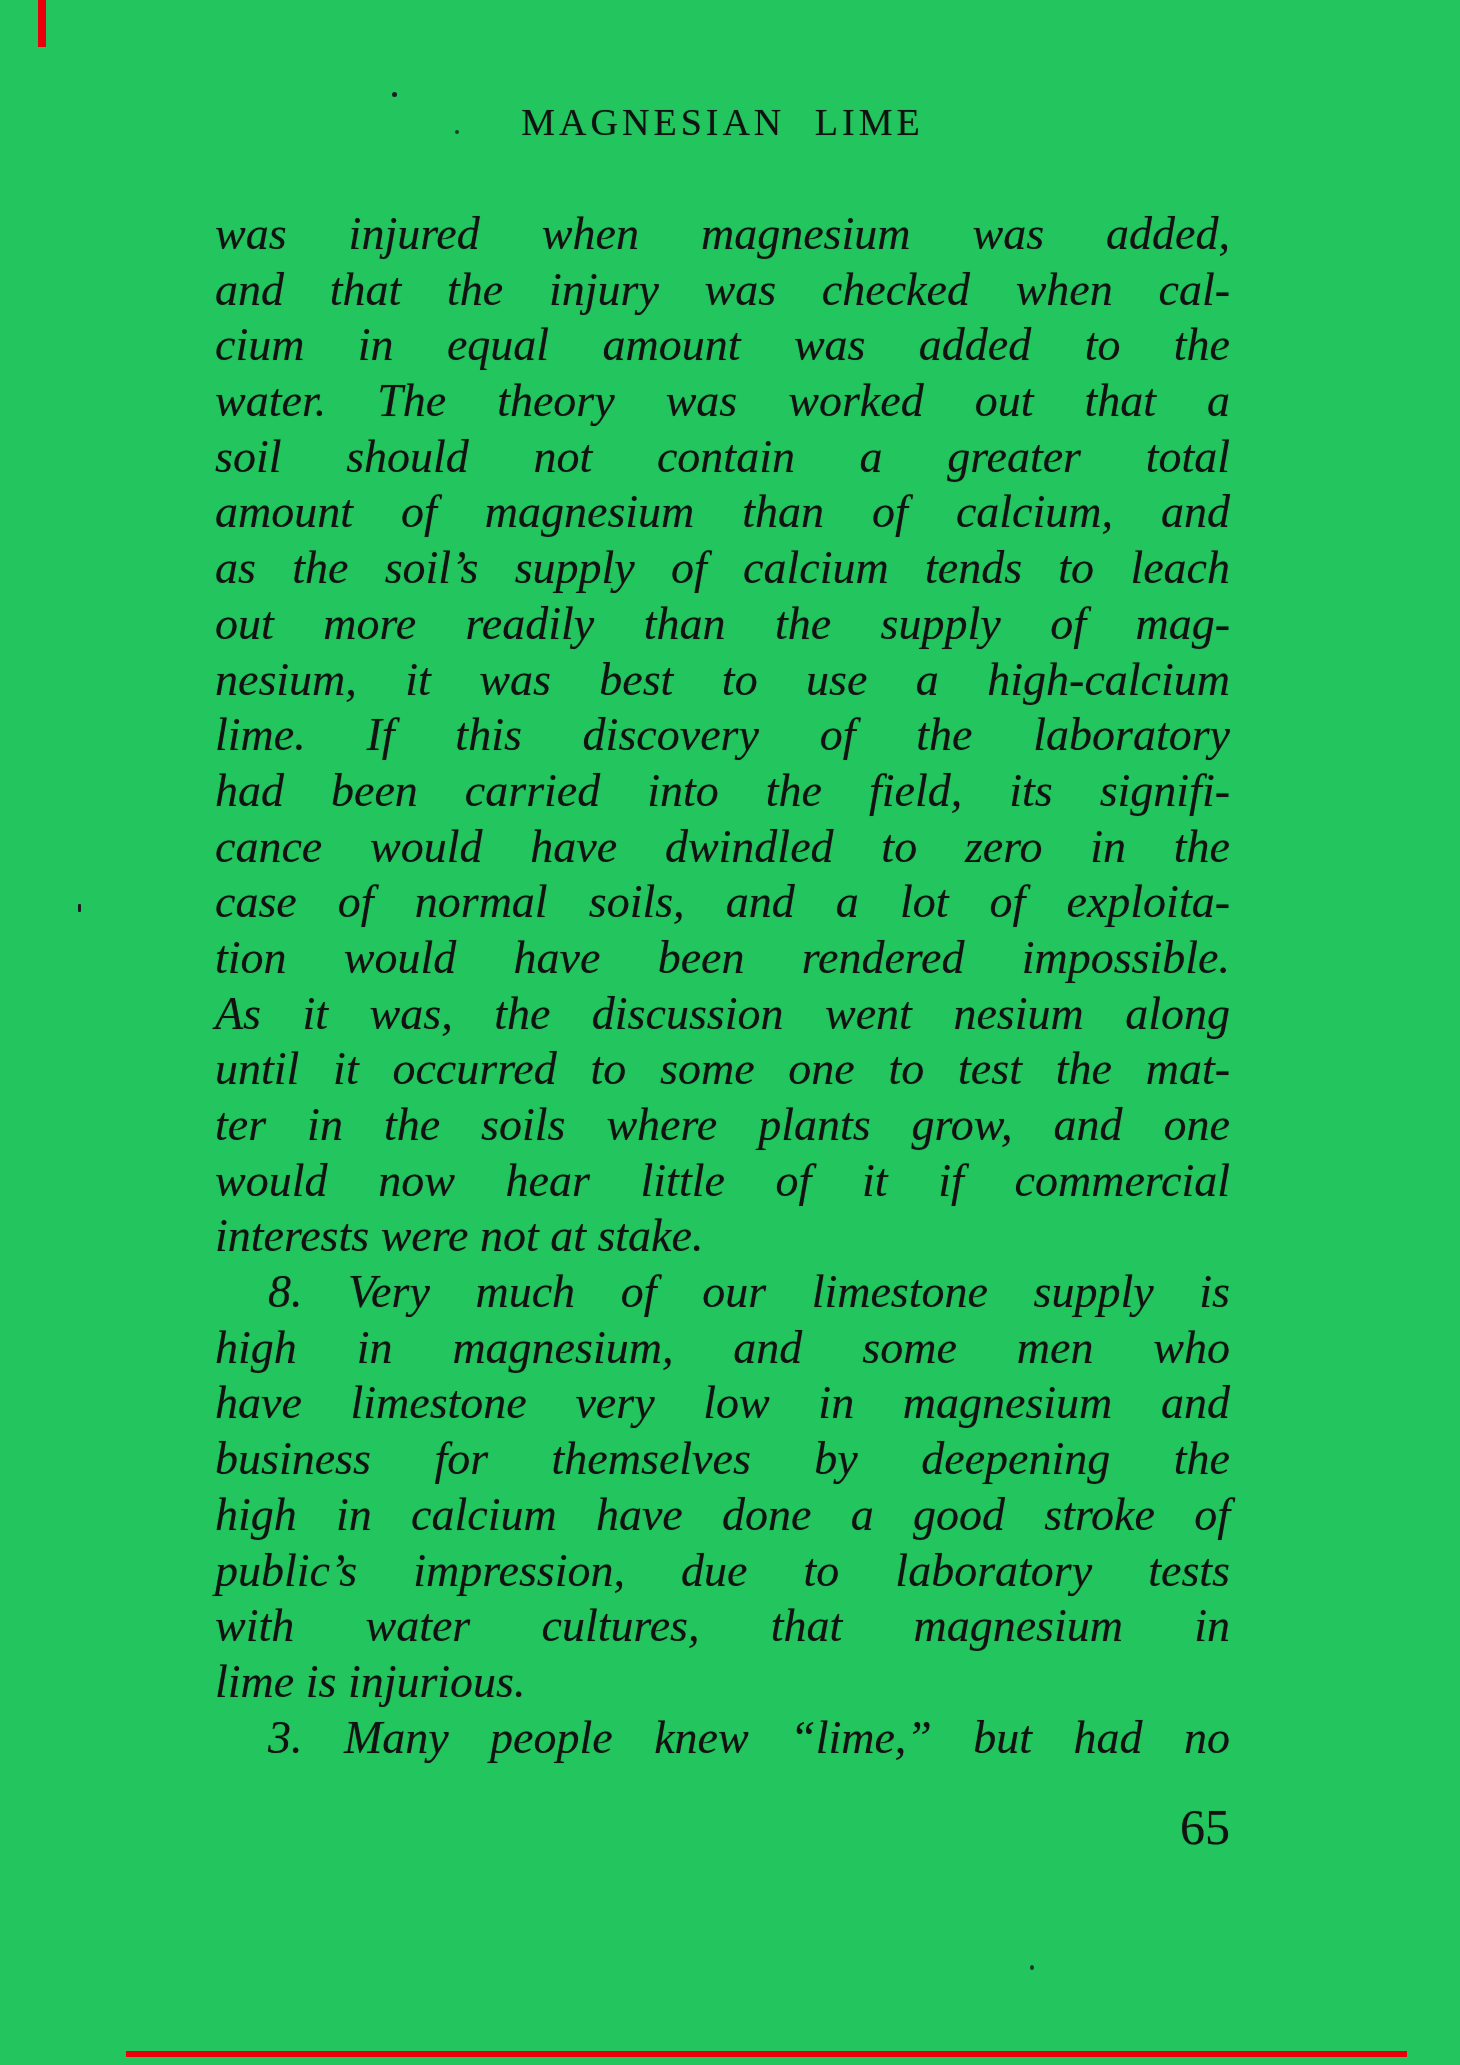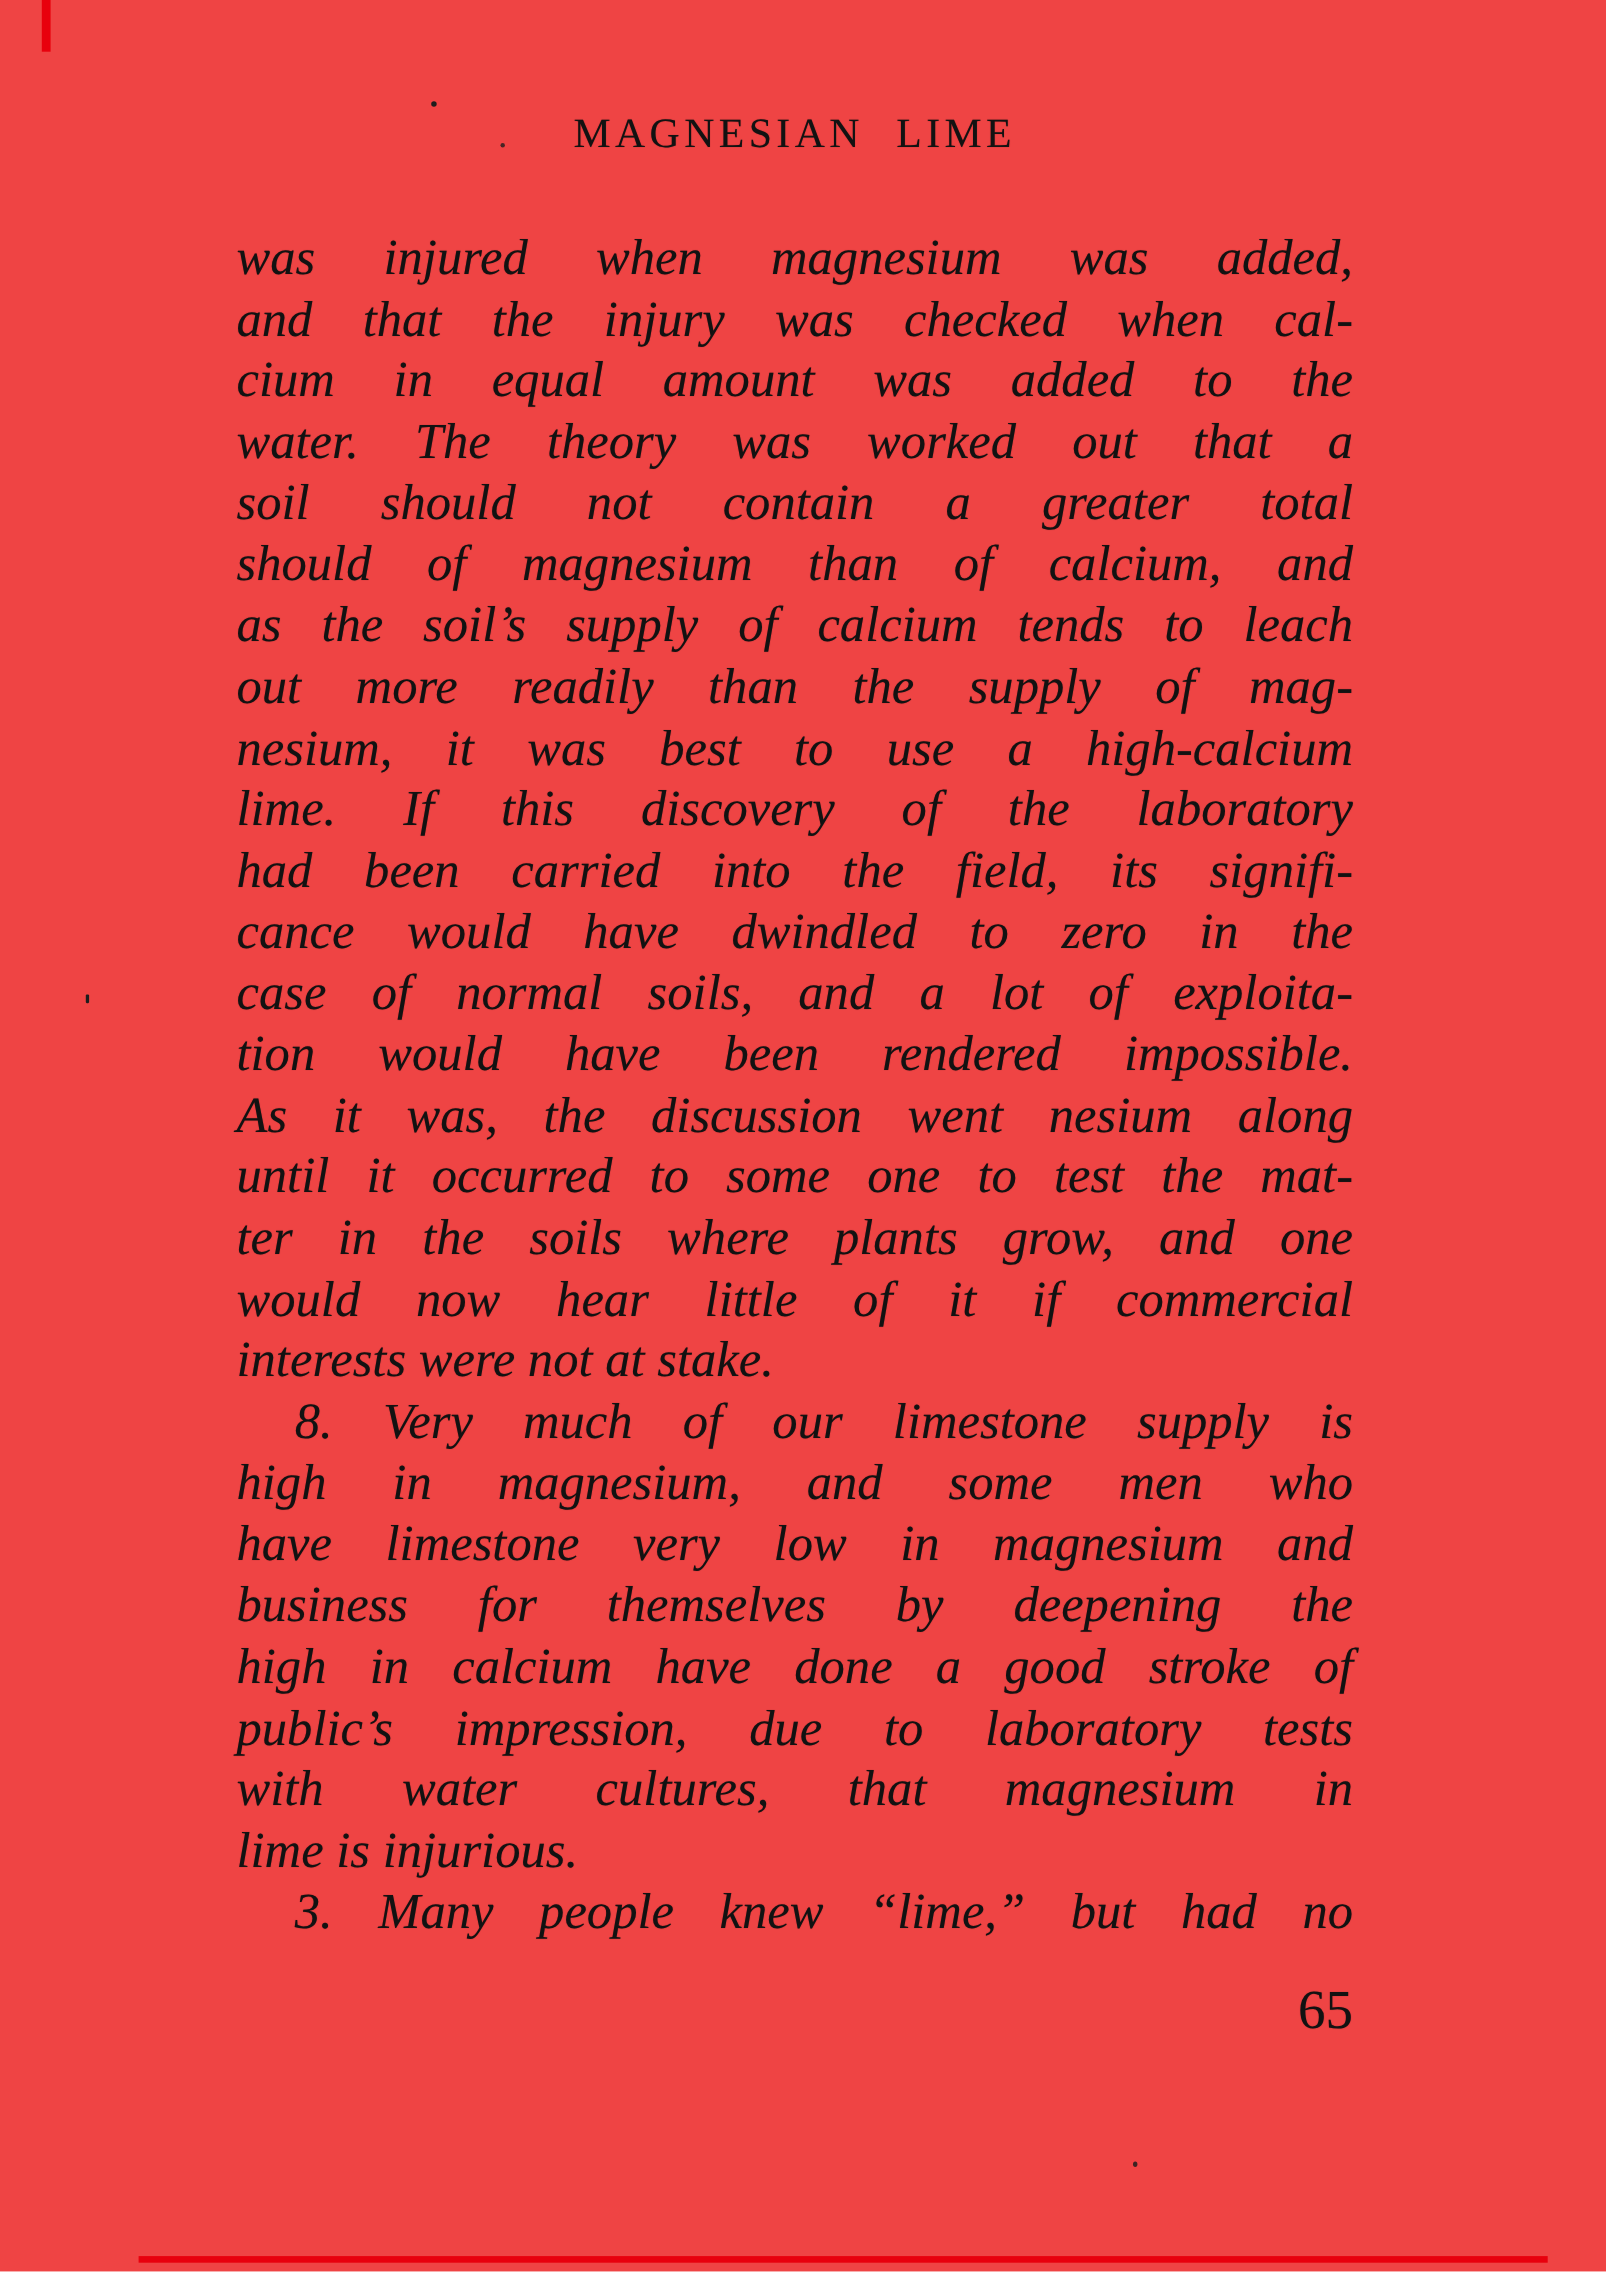--- a/index.html
+++ b/index.html
@@ -86,38 +86,38 @@
     border-radius: 50%;
   }
   .s1 { left: 392px; top: 92px;  width: 5px; height: 5px; }
   .s2 { left: 455px; top: 130px; width: 4px; height: 4px; opacity: .8; }
   .s3 { left: 78px;  top: 904px; width: 3px; height: 8px; border-radius: 1px; }
   .s4 { left: 1030px; top: 1965px; width: 4px; height: 5px; opacity: .85; }
 </style>
 </head>
 <body>
 
-<div class="page" style="color: rgb(18, 18, 18); background: #ef4444;">
+<div class="page" style="color: rgb(18, 18, 18); background: #22c55e;">
   <div class="redmark red-top" style="background: rgb(232, 0, 13);"></div>
   <div class="redmark red-bottom" style="background: rgb(232, 0, 13);"></div>
 
   <div class="speck s1"></div>
   <div class="speck s2"></div>
   <div class="speck s3"></div>
   <div class="speck s4"></div>
 
   <h1 class="header">MAGNESIAN LIME</h1>
 
   <div class="textblock">
       <div class="line">was injured when magnesium was added,</div>
       <div class="line">and that the injury was checked when cal-</div>
       <div class="line">cium in equal amount was added to the</div>
       <div class="line">water.  The theory was worked out that a</div>
       <div class="line">soil should not contain a greater total</div>
-      <div class="line">should of magnesium than of calcium, and</div>
+      <div class="line">amount of magnesium than of calcium, and</div>
       <div class="line">as the soil’s supply of calcium tends to leach</div>
       <div class="line">out more readily than the supply of mag-</div>
       <div class="line">nesium, it was best to use a high-calcium</div>
       <div class="line">lime.  If this discovery of the laboratory</div>
       <div class="line">had been carried into the field, its signifi-</div>
       <div class="line">cance would have dwindled to zero in the</div>
       <div class="line">case of normal soils, and a lot of exploita-</div>
       <div class="line">tion would have been rendered impossible.</div>
       <div class="line">As it was, the discussion went nesium along</div>
       <div class="line">until it occurred to some one to test the mat-</div>

